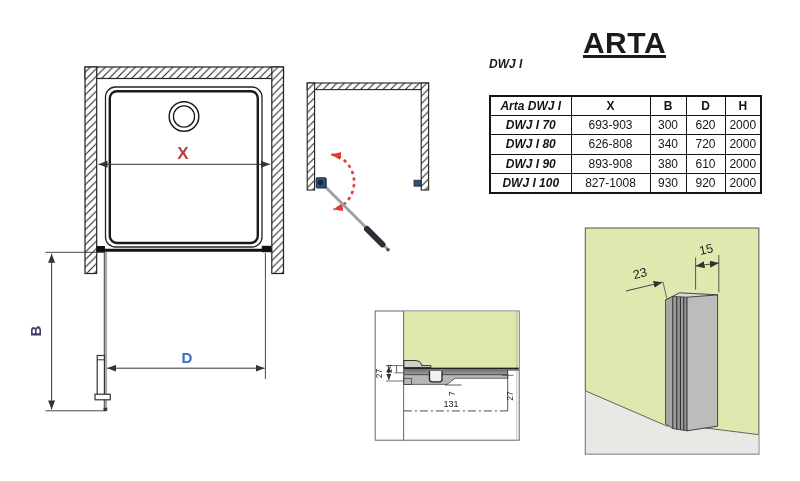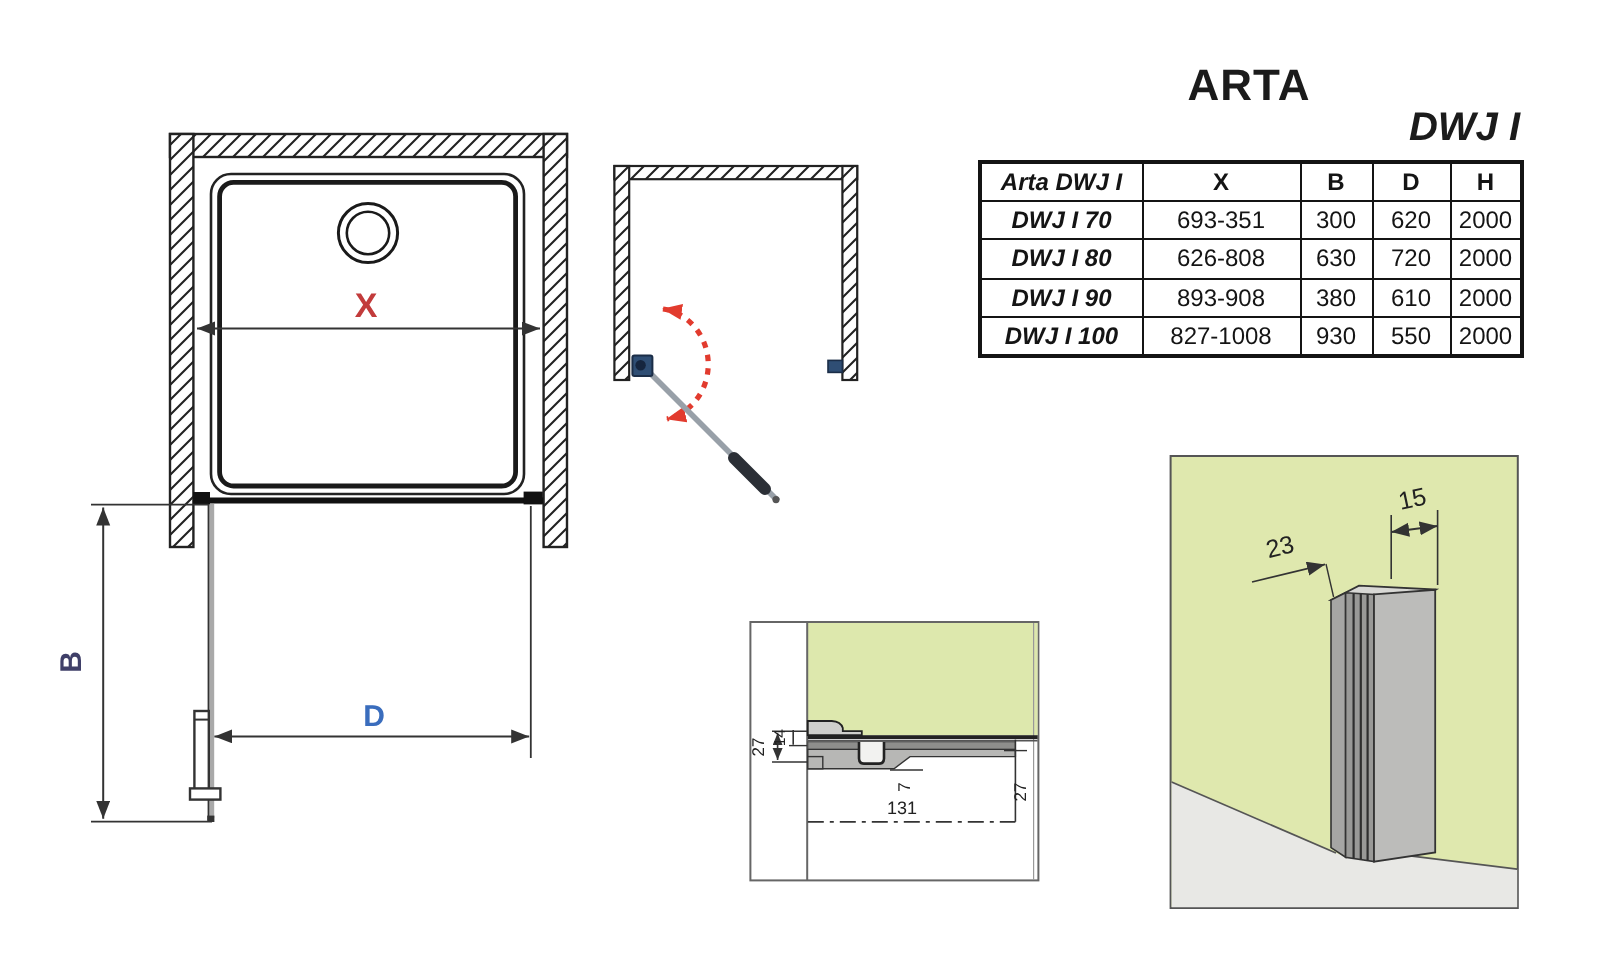--- a/index.html
+++ b/index.html
@@ -4,25 +4,25 @@
 <style>
   html,body{margin:0;padding:0;background:#fff;}
   #stage{
     position:relative;width:800px;height:481px;background:#ffffff;overflow:hidden;
     font-family:"Liberation Sans",sans-serif;
   }
   svg{position:absolute;overflow:visible;}
   svg text{font-family:"Liberation Sans",sans-serif;}
 
   .right-block{position:absolute;left:489px;top:30px;width:271px;}
-  .brand{font-size:22px;font-weight:800;letter-spacing:.5px;text-align:center;
-         color:#1b1b1b;line-height:25px;}
-  .model{font-size:20px;font-weight:700;font-style:italic;text-align:right;
+  .brand{font-size:30px;font-weight:800;letter-spacing:.5px;text-align:center;
+         color:#1b1b1b;line-height:25px;text-decoration:underline;}
+  .model{font-size:12px;font-weight:700;font-style:italic;text-align:left;
          color:#1b1b1b;line-height:18px;margin-top:0;}
-  table.sizes{margin-top:7px;border-collapse:collapse;width:271px;table-layout:fixed;}
+  table.sizes{margin-top:22px;border-collapse:collapse;width:271px;table-layout:fixed;}
   table.sizes{border:2px solid #141414;}
   table.sizes th,table.sizes td{
     border:1.7px solid #141414;height:18.2px;padding:0;text-align:center;
     vertical-align:middle;font-size:12px;color:#141414;white-space:nowrap;overflow:hidden;
   }
   th.h-product,td.c-name{font-weight:700;font-style:italic;font-size:11.5px;}
   th.h-x{color:#c03636;font-weight:700;}
   th.h-b{color:#33669c;font-weight:700;}
   th.h-d{color:#4d7cab;font-weight:700;}
   th.h-h{color:#c8a23c;font-weight:700;}
@@ -143,44 +143,44 @@
       <tbody>
           <tr>
         <th class="h-product">Arta DWJ I</th>
         <th class="h-x">X</th>
         <th class="h-b">B</th>
         <th class="h-d">D</th>
         <th class="h-h">H</th>
       </tr>
       <tr>
         <td class="c-name">DWJ I 70</td>
-        <td>693-351</td>
+        <td>693-903</td>
         <td>300</td>
         <td>620</td>
         <td>2000</td>
       </tr>
       <tr>
         <td class="c-name">DWJ I 80</td>
         <td>626-808</td>
-        <td>630</td>
+        <td>340</td>
         <td>720</td>
         <td>2000</td>
       </tr>
       <tr>
         <td class="c-name">DWJ I 90</td>
         <td>893-908</td>
         <td>380</td>
         <td>610</td>
         <td>2000</td>
       </tr>
       <tr>
         <td class="c-name">DWJ I 100</td>
         <td>827-1008</td>
         <td>930</td>
-        <td>550</td>
+        <td>920</td>
         <td>2000</td>
       </tr>
     </tbody>
       </table>
   </div>
 
   <svg style="left:374px;top:310px;" width="147" height="133" viewBox="374 310 147 133">
     <defs>
       <marker id="arC" markerWidth="8" markerHeight="6" refX="6" refY="2.5" orient="auto-start-reverse" markerUnits="userSpaceOnUse">
         <path d="M0,0 L6,2.5 L0,5 Z" fill="#333"></path>

